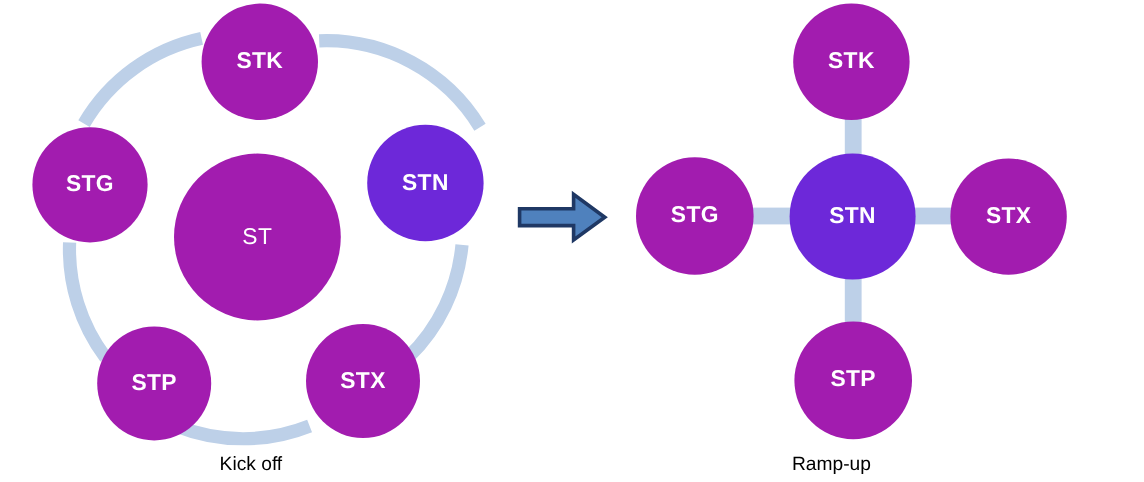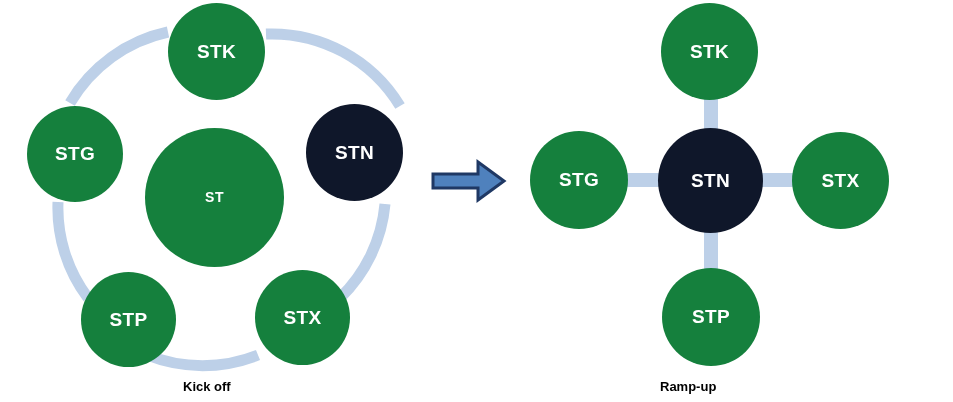--- a/index.html
+++ b/index.html
@@ -32,35 +32,35 @@
     justify-content: center;
     text-align: center;
     color: #ffffff;
     font-weight: bold;
     letter-spacing: 0.3px;
     line-height: 1.12;
     box-sizing: border-box;
     z-index: 3;
   }
   .node.blue {
-    background: #15803d;
+    background: #a21caf;
     text-align: center;
   }
   .node.red {
-    background: #0f172a;
+    background: #6d28d9;
   }
   .node.hub {
     font-weight: normal;
     letter-spacing: 0.5px;
   }
   .caption {
     position: absolute;
     color: #000000;
-    font-size: 13px;
-    font-weight: bold;
+    font-size: 16px;
+    font-weight: normal;
     white-space: nowrap;
     z-index: 4;
   }
   .arrow-wrap {
     position: absolute;
     z-index: 5;
   }
 </style>
 </head>
 <body>
@@ -71,21 +71,21 @@
 
     <g fill="none" stroke="#bdd0e8" stroke-width="11" stroke-linecap="butt">
       <path d="M 70 103 A 150 150 0 0 1 168 32"></path>
       <path d="M 266 34 A 150 150 0 0 1 400 106"></path>
       <path d="M 385 204 A 150 150 0 0 1 340 298"></path>
       <path d="M 258 355 A 150 150 0 0 1 147 355"></path>
       <path d="M 88 298 A 150 150 0 0 1 58 202"></path>
     </g>
   </svg>
 
-  <div class="node blue hub" style="left:145px; top:128px; width:139px; height:139px; font-size:14px;font-weight:bold;">
+  <div class="node blue hub" style="left:145px; top:128px; width:139px; height:139px; font-size:19px;">
     <span style="display:block;">
       <span style="display:block;">ST</span>
     </span>
   </div>
 
   <div class="node blue" style="left:168px; top:3px; width:97px; height:97px; font-size:19px;">
     <span>STK</span>
   </div>
 
   <div class="node red" style="left:306px; top:104px; width:97px; height:97px; font-size:19px;">

